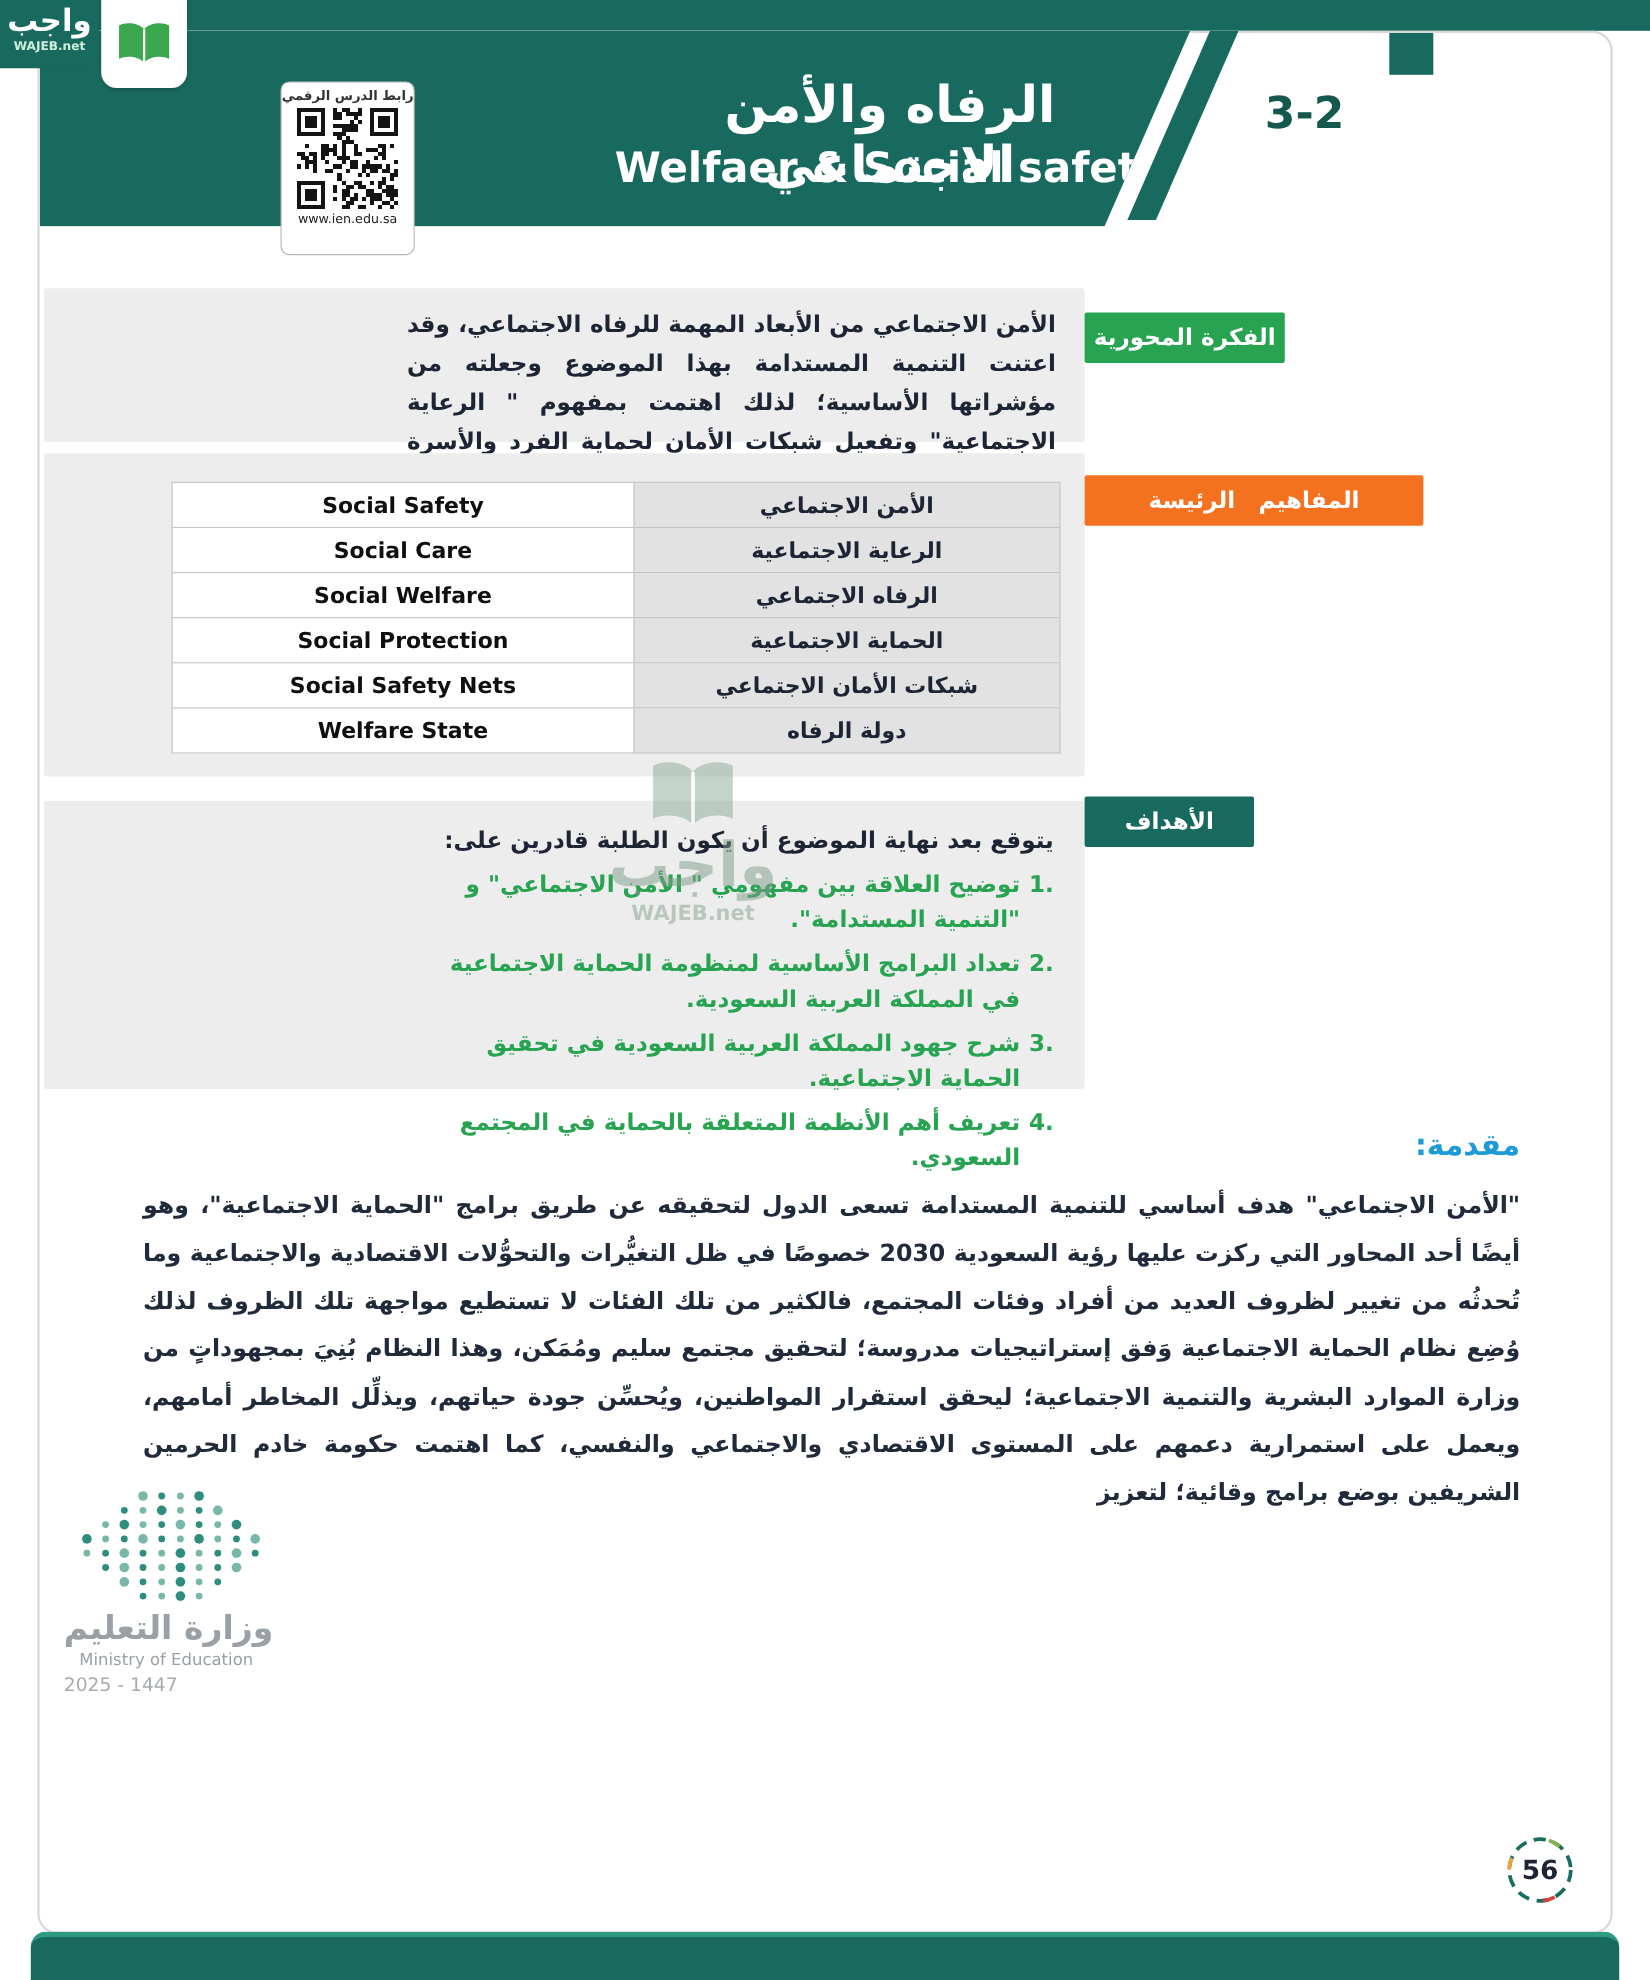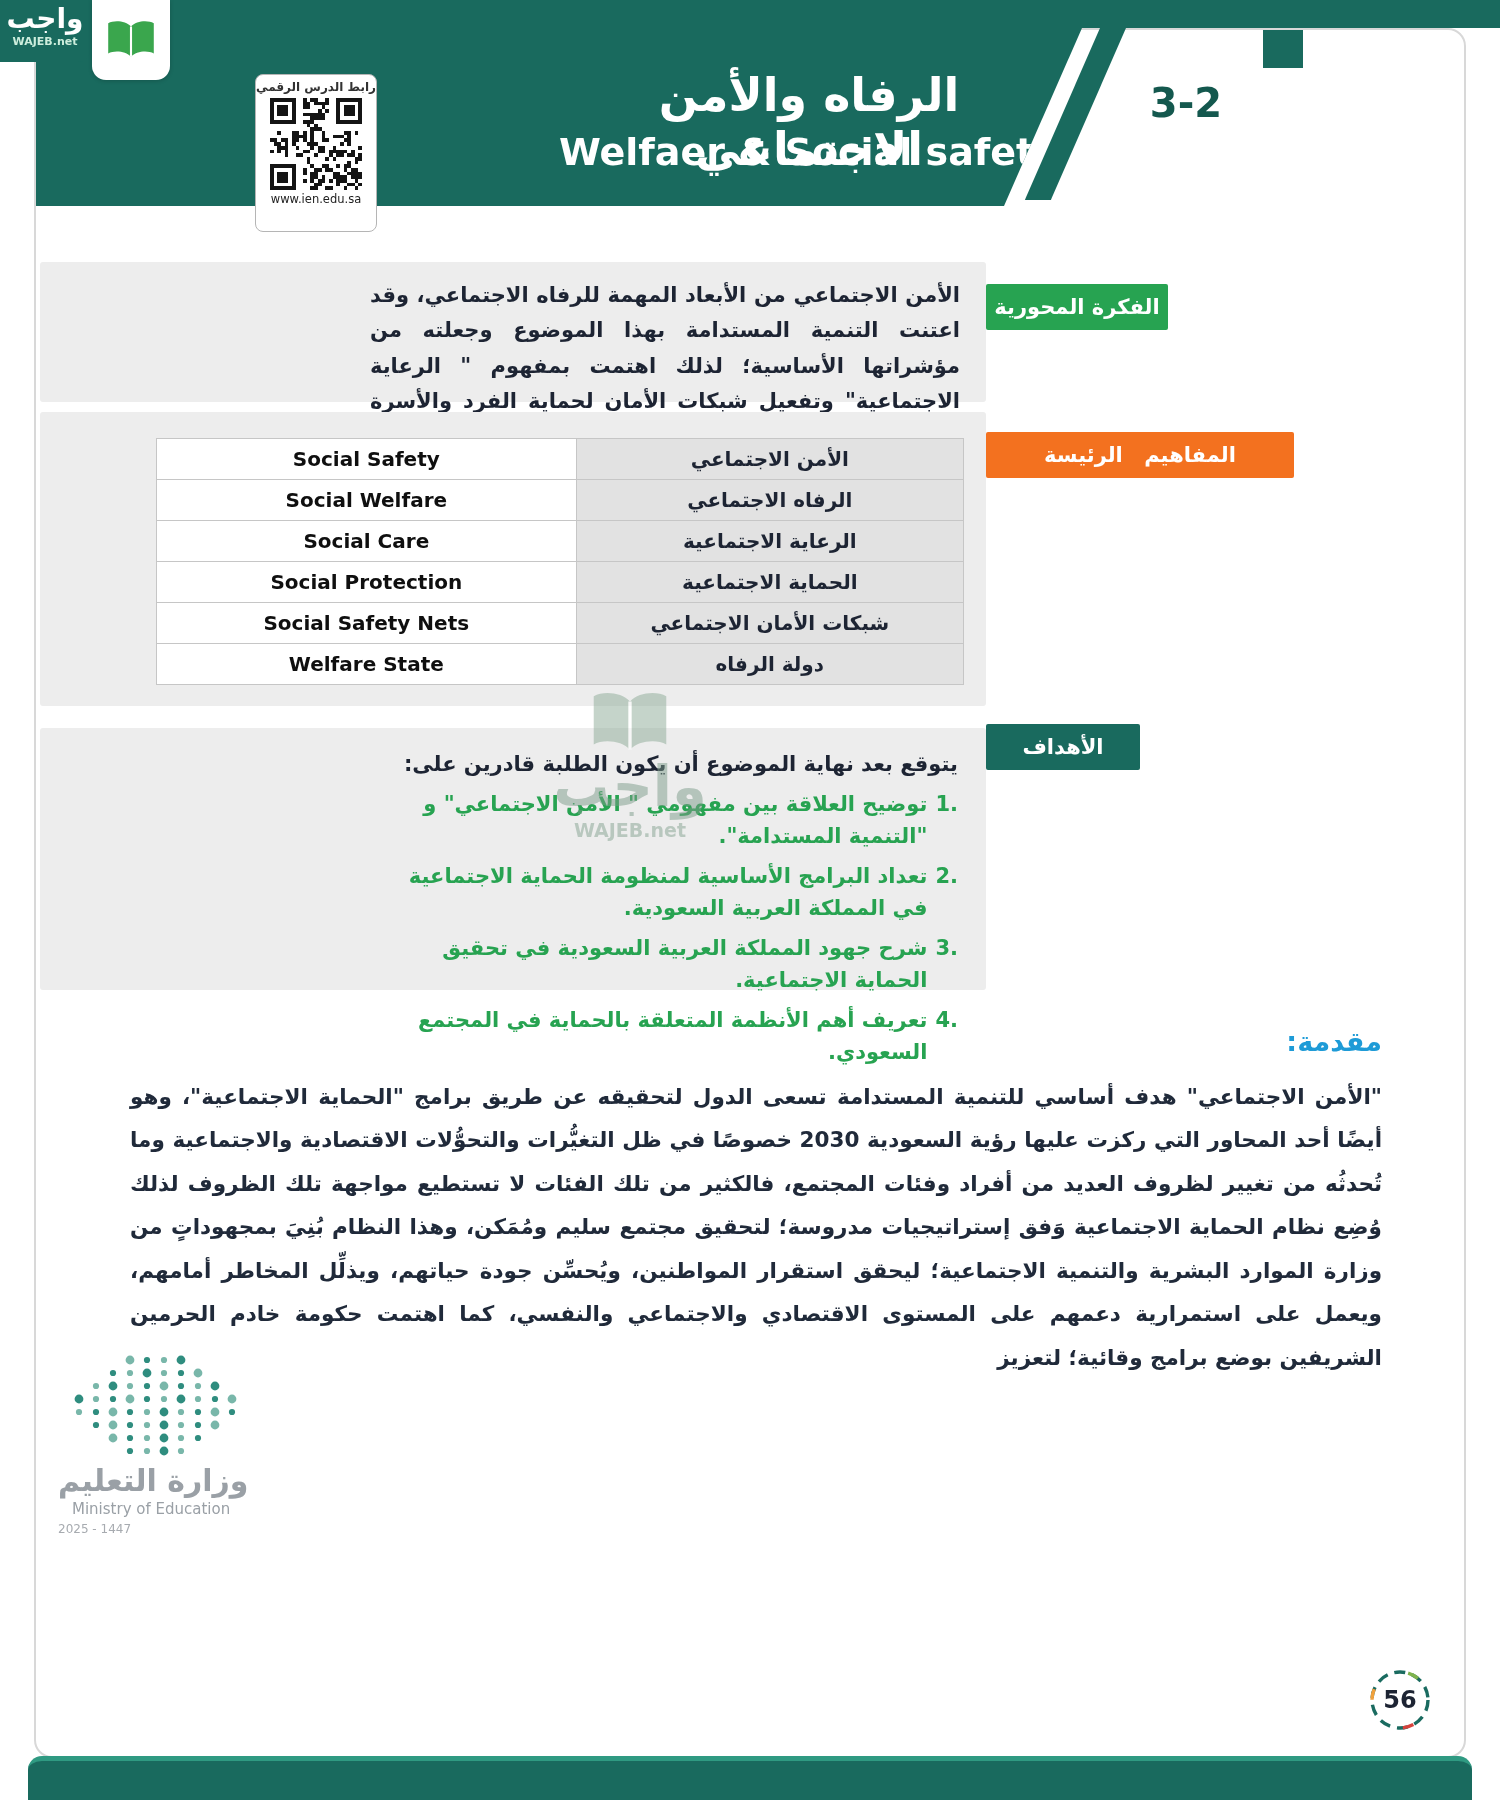--- a/index.html
+++ b/index.html
@@ -68,21 +68,21 @@
   .wm-site{font-size:19px;font-weight:bold;color:#85a391;}
   
   .intro-section{position:absolute;left:130px;top:1026px;width:1252px;}
   .intro-heading{color:var(--blue);font-size:27px;font-weight:bold;text-align:right;margin-bottom:18px;}
   .intro-text{font-size:21.5px;font-weight:bold;line-height:2.02;text-align:justify;color:#202a3a;}
   
   .moe{position:absolute;left:58px;top:1350px;width:250px;}
   .moe-dots{width:180px;height:112px;display:block;margin-left:8px;}
   .moe-ar{font-size:30px;font-weight:bold;color:#9aa0a6;text-align:left;letter-spacing:1px;margin-top:1px;direction:rtl;}
   .moe-en{font-size:15px;color:#9aa0a6;margin-top:2px;margin-left:14px;}
-  .moe-years{font-size:12px;color:#a7abb0;margin-top:4px;}
+  .moe-years{font-size:17px;color:#a7abb0;margin-top:4px;}
   .page-badge{position:absolute;left:1366px;top:1666px;width:68px;height:68px;}
   .page-badge svg{position:absolute;inset:0;}
   .page-num{position:absolute;inset:0;display:flex;align-items:center;justify-content:center;font-size:24px;font-weight:bold;color:var(--ink);}
   .bottom-band{position:absolute;left:28px;right:28px;bottom:0;height:44px;background:var(--teal);border-top:5px solid #2f9a82;border-radius:14px 14px 0 0;}
 </style>
 </head>
 <body>
 
 <div class="page">
 
@@ -307,26 +307,26 @@
   <div class="side-label green-label" dir="rtl">الفكرة المحورية</div>
 
   <section class="box concepts">
     <table class="concepts-table">
       <tbody>
         <tr>
           <td class="en">Social Safety</td>
           <td class="ar" dir="rtl">الأمن الاجتماعي</td>
         </tr>
         <tr>
+          <td class="en">Social Care</td>
+          <td class="ar" dir="rtl">الرعاية الاجتماعية</td>
+        </tr>
+        <tr>
           <td class="en">Social Welfare</td>
           <td class="ar" dir="rtl">الرفاه الاجتماعي</td>
-        </tr>
-        <tr>
-          <td class="en">Social Care</td>
-          <td class="ar" dir="rtl">الرعاية الاجتماعية</td>
         </tr>
         <tr>
           <td class="en">Social Protection</td>
           <td class="ar" dir="rtl">الحماية الاجتماعية</td>
         </tr>
         <tr>
           <td class="en">Social Safety Nets</td>
           <td class="ar" dir="rtl">شبكات الأمان الاجتماعي</td>
         </tr>
         <tr>

